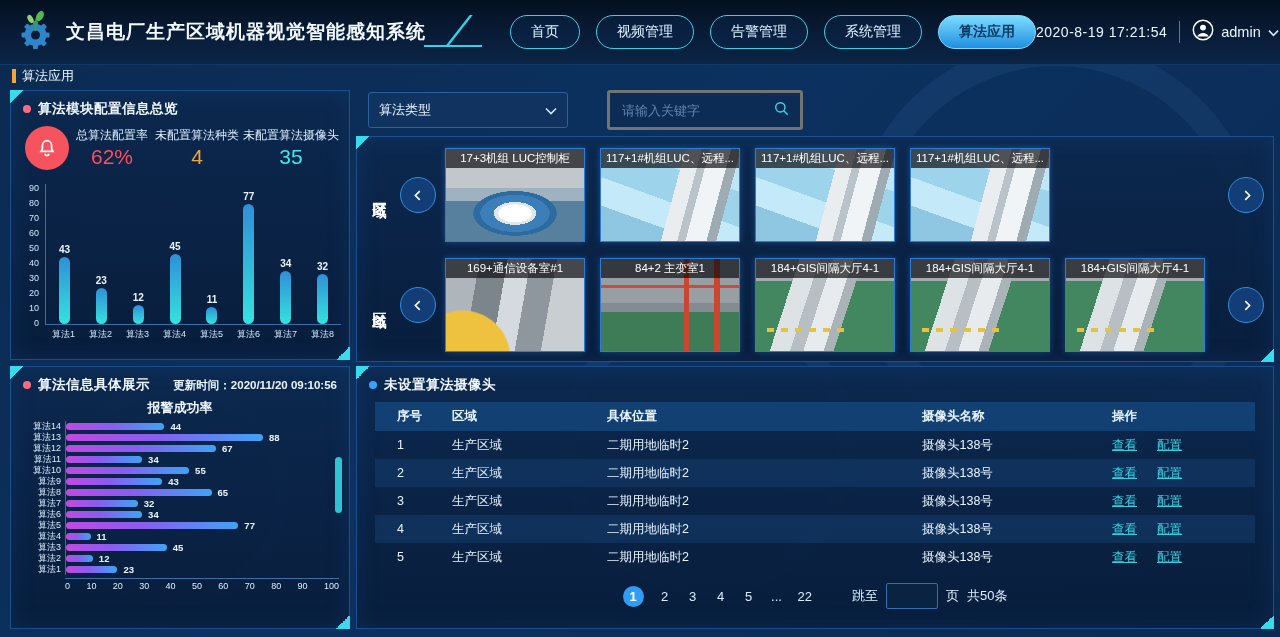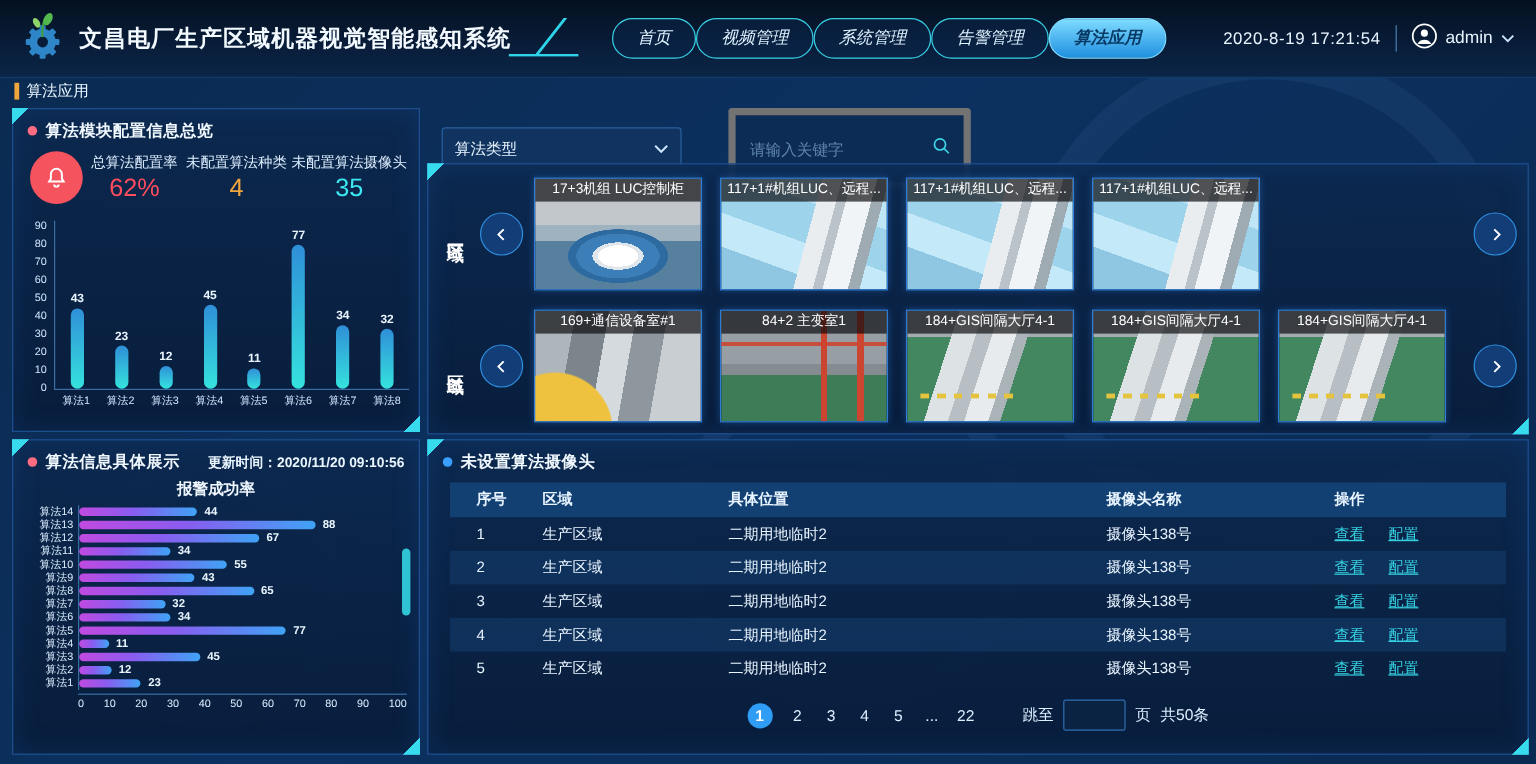--- a/index.html
+++ b/index.html
@@ -13,21 +13,21 @@
   
   .hdr{position:absolute;left:0;top:0;width:1280px;height:64px;
     background:linear-gradient(180deg,#04101f 0%,#081c38 55%,#0b2546 100%);
     border-bottom:1px solid #123a66;display:flex;align-items:center;}
   .logo{margin-left:14px;flex:0 0 auto;}
   .app-title{font-size:19px;font-weight:bold;color:#f2f9ff;margin-left:10px;letter-spacing:1px;white-space:nowrap;}
   .title-slash{width:52px;height:34px;margin-left:14px;position:relative;flex:0 0 auto;}
   .title-slash:before{content:"";position:absolute;left:18px;top:0;width:26px;height:30px;
     border-left:3px solid #2fd4ea;transform:skewX(-38deg);}
   .title-slash:after{content:"";position:absolute;left:-16px;bottom:2px;width:58px;height:2px;background:#2fd4ea;}
-  .nav{display:flex;margin-left:18px;font-style:italic;}
+  .nav{display:flex;gap:16px;margin-left:18px;}
   .pill{padding:7px 20px;border:1px solid #38cfe4;border-radius:18px;font-size:14px;color:#dff3ff;
     background:rgba(12,44,86,.35);cursor:pointer;white-space:nowrap;}
   .pill.active{background:linear-gradient(180deg,#7edcff 0%,#1f8fe0 100%);border-color:#7edcff;
     color:#083a66;font-weight:bold;}
   .hdr-right{margin-left:auto;margin-right:18px;display:flex;align-items:center;gap:12px;}
   .datetime{font-size:14px;color:#eaf6ff;letter-spacing:.5px;white-space:nowrap;}
   .vdiv{width:1px;height:22px;background:#4a7fae;}
   .user{display:flex;align-items:center;gap:7px;cursor:pointer;}
   .user-name{font-size:14.5px;}
 
@@ -83,22 +83,22 @@
   .hx{display:flex;justify-content:space-between;margin-left:44px;margin-top:3px;border-top:1px solid #3a6ea5;
     padding-top:2px;}
   .hx span{font-size:9px;color:#dceeff;}
   .scrollbar{position:absolute;right:7px;top:90px;width:7px;height:56px;border-radius:4px;background:#2fc3d4;cursor:pointer;}
 
   
   .filters{position:absolute;left:368px;top:90px;display:flex;gap:39px;align-items:center;}
   .dropdown{width:178px;height:34px;background:#10335f;border:1px solid #28619f;border-radius:3px;
     display:flex;align-items:center;padding:0 10px;cursor:pointer;}
   .dd-label{font-size:13px;color:#e8f4ff;flex:1;}
-  .searchbox{width:170px;height:34px;background:#0c2c55;border:6px solid #737373;border-radius:3px;
-    display:flex;align-items:center;padding:11px 10px;}
+  .searchbox{width:170px;height:34px;background:#0c2c55;border:3px solid #737373;border-radius:3px;
+    display:flex;align-items:center;padding:0 10px;}
   .searchbox input{flex:1;background:transparent;border:none;outline:none;color:#dceeff;font-size:13px;
     font-family:inherit;width:110px;}
   .searchbox input::placeholder{color:#5f84ab;}
 
   
   #cams{left:356px;top:136px;width:916px;height:224px;}
   .cam-row{display:flex;align-items:center;height:104px;margin-top:6px;}
   .zone{writing-mode:vertical-lr;text-orientation:upright;font-size:14px;font-weight:bold;color:#fff;
     letter-spacing:3px;margin-left:14px;width:20px;text-align:center;}
   .nav-circle{width:34px;height:34px;border-radius:50%;background:#123d76;border:1.5px solid #2f8fe0;
@@ -170,22 +170,22 @@
       <path d="M21.5 22 q-1 -8 2 -15" stroke="#3f9d4a" stroke-width="2" fill="none"></path>
       <ellipse cx="26" cy="7" rx="3.4" ry="5.5" fill="#53b94f" transform="rotate(28 26 7)"></ellipse>
       <ellipse cx="16.5" cy="10" rx="2.6" ry="4.4" fill="#8ed46a" transform="rotate(-30 16.5 10)"></ellipse>
     </svg>
   </span>
   <span class="app-title">文昌电厂生产区域机器视觉智能感知系统</span>
   <span class="title-slash"></span>
   <div class="nav">
     <div class="pill">首页</div>
     <div class="pill">视频管理</div>
+    <div class="pill">告警管理</div>
     <div class="pill">系统管理</div>
-    <div class="pill">告警管理</div>
     <div class="pill active">算法应用</div>
   </div>
   <div class="hdr-right">
     <span class="datetime">2020-8-19  17:21:54</span>
     <span class="vdiv"></span>
     <div class="user">
       <span>
         <svg width="22" height="22" viewBox="0 0 24 24" fill="#fff">
           <circle cx="12" cy="12" r="10.6" fill="none" stroke="#fff" stroke-width="1.6"></circle>
           <circle cx="12" cy="9.4" r="3.2"></circle>

